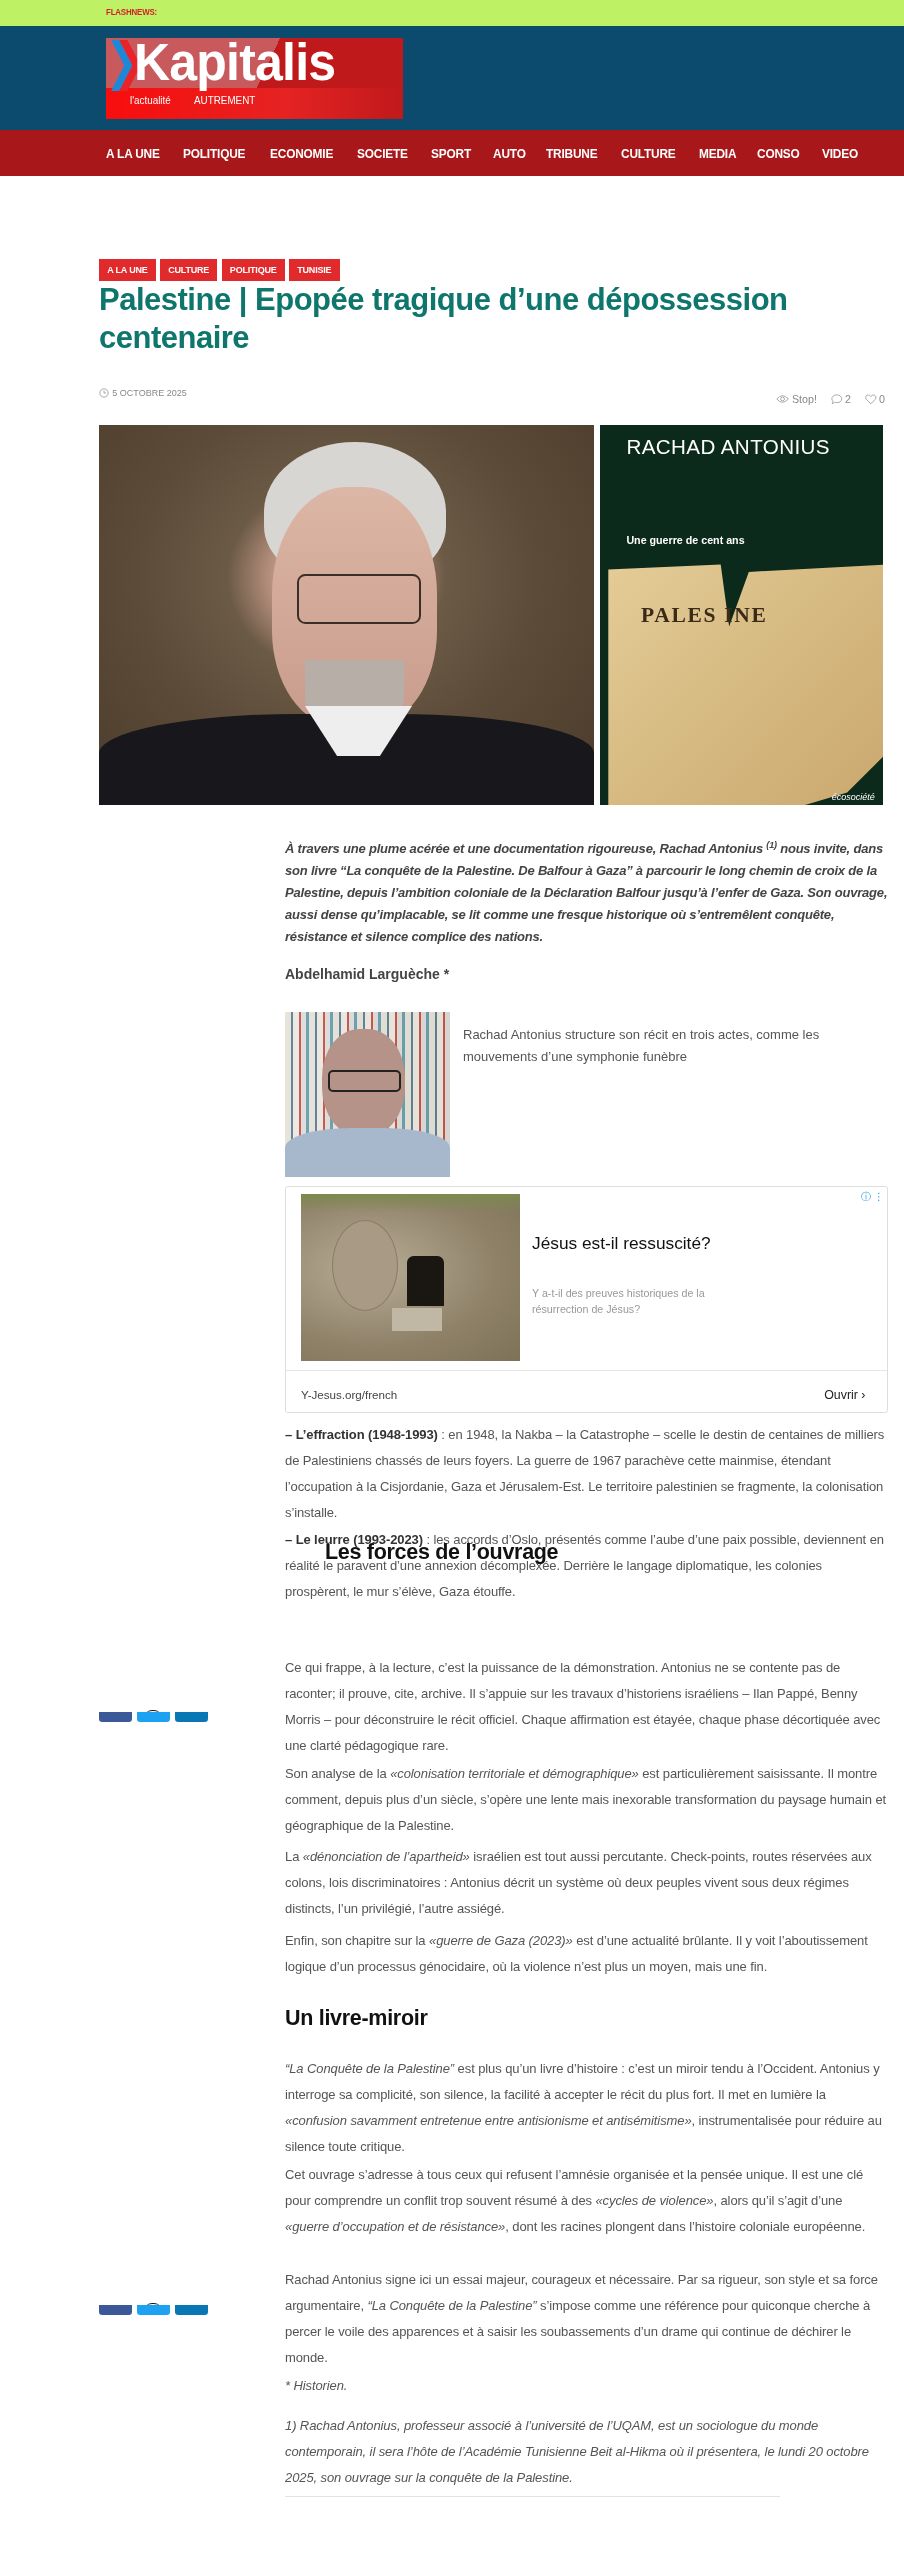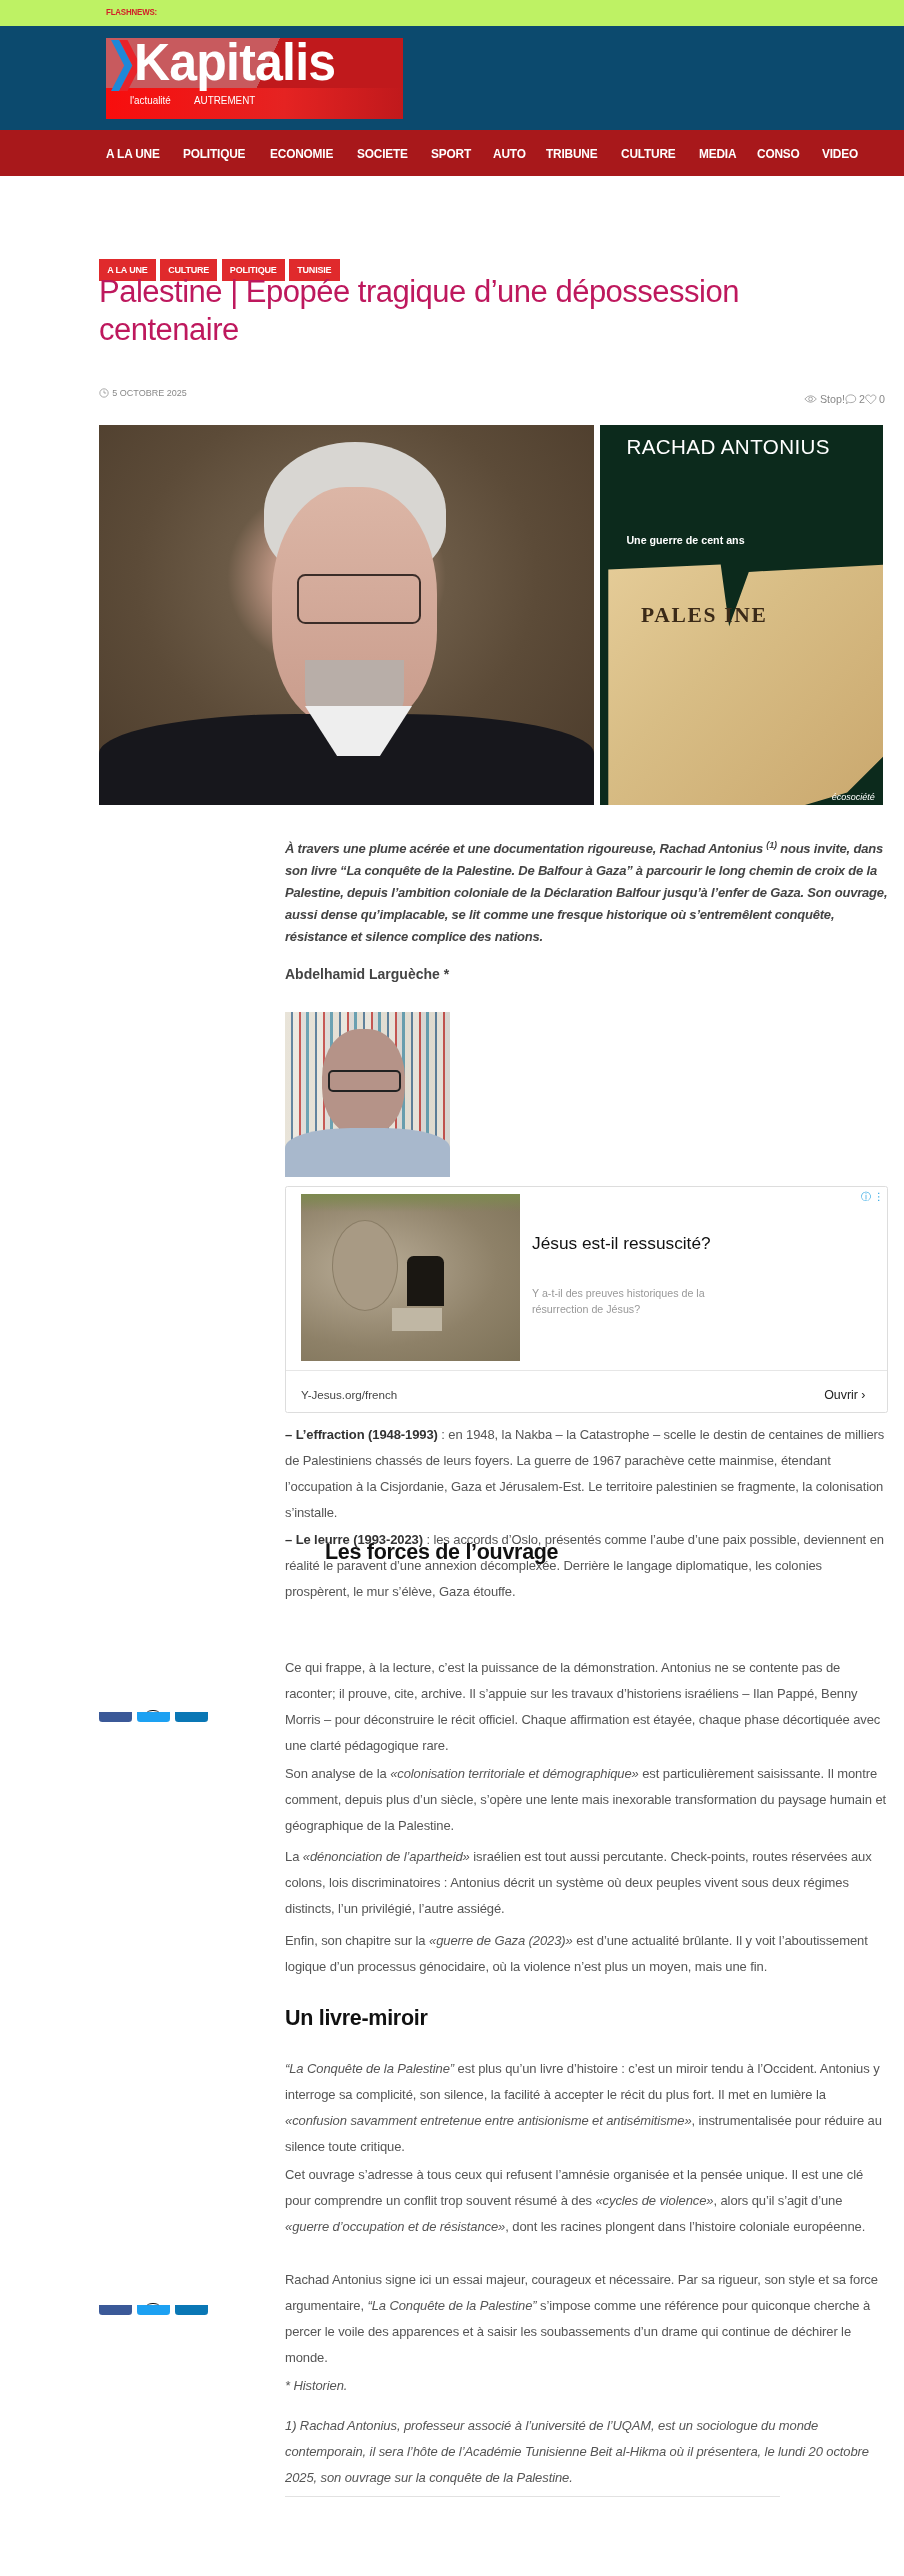--- a/index.html
+++ b/index.html
@@ -18,24 +18,24 @@
   .logo .tag1 { position: absolute; left: 24px; top: 55px; font-size: 11.6px; color: #fff; transform: scaleX(0.85); transform-origin: left; }
   .logo .tag2 { position: absolute; left: 88px; top: 55px; font-size: 11.6px; color: #fff; transform: scaleX(0.85); transform-origin: left; }
 
   .navbar { height: 46px; background: #a8181b; position: relative; }
   .navbar ul { list-style: none; position: absolute; left: 106px; top: 0; height: 46px; display: flex; align-items: center; white-space: nowrap; }
   .navbar li { font-size: 13.2px; font-weight: bold; color: #fff; margin-right: 17.3px; transform: scaleX(0.9); transform-origin: left; letter-spacing: -0.2px; }
 
   .cats { position: absolute; left: 99px; top: 259px; display: flex; gap: 4.1px; }
   .cat { background: #e02a2c; color: #fff; font-size: 9px; font-weight: bold; height: 22px; line-height: 22px; padding: 0 8.3px; letter-spacing: -0.2px; }
 
-  .title { position: absolute; left: 99px; top: 273px; width: 743px; font-size: 31px; line-height: 38px; font-weight: normal; color: #be185d; letter-spacing: -0.5px; }
+  .title { position: absolute; left: 99px; top: 281px; width: 743px; font-size: 31px; line-height: 38px; font-weight: bold; color: #0f766e; letter-spacing: -0.5px; }
 
   .date { position: absolute; left: 99px; top: 388px; font-size: 9px; color: #888; display: flex; align-items: center; gap: 3.3px; }
-  .meta { position: absolute; right: 20px; top: 393px; font-size: 10.7px; color: #888; display: flex; align-items: center; gap: 0; }
+  .meta { position: absolute; right: 20px; top: 393px; font-size: 10.7px; color: #888; display: flex; align-items: center; gap: 14px; }
   .meta span.item { display: flex; align-items: center; gap: 2.5px; }
 
   .hero { position: absolute; left: 99px; top: 425px; width: 784px; height: 380px; }
   .hero .photo { position: absolute; left: 0; top: 0; width: 495px; height: 380px; background: radial-gradient(ellipse at 48% 40%, #d9b8a8 0%, #c49a88 16%, #6b5a46 30%, #5c4b38 55%, #4a3a2a 100%); overflow: hidden; }
   .hero .photo .hair { position: absolute; left: 165px; top: 16.5px; width: 182px; height: 140px; border-radius: 50% 50% 40% 40%; background: #d8d6d2; }
   .hero .photo .face { position: absolute; left: 173px; top: 62px; width: 165px; height: 239px; border-radius: 45% 45% 40% 40%; background: linear-gradient(#dcb6a6, #c99c8c); }
   .hero .photo .glasses { position: absolute; left: 198px; top: 149px; width: 124px; height: 50px; border: 2.5px solid #3b2d28; border-radius: 8.3px; }
   .hero .photo .beard { position: absolute; left: 206px; top: 235px; width: 99px; height: 74px; border-radius: 0 0 50% 50%; background: #b8aea8; }
   .hero .photo .sweater { position: absolute; left: 0; top: 289px; width: 495px; height: 99px; border-radius: 40% 40% 0 0; background: #17171c; }
   .hero .photo .collar { position: absolute; left: 206px; top: 281px; width: 107px; height: 50px; background: #eee; clip-path: polygon(0 0, 100% 0, 70% 100%, 30% 100%); }
@@ -188,20 +188,21 @@
   <p class="author-line">Abdelhamid Larguèche *</p>
 </div>
 
 <div class="inset">
   <div class="thumb">
     <div class="books"></div>
     <div class="head"></div>
     <div class="gl"></div>
     <div class="shirt"></div>
   </div>
+  <p class="caption">Rachad Antonius structure son récit en trois actes, comme les mouvements d’une symphonie funèbre</p>
 </div>
 
 <div class="ad">
   <div class="img">
     <div class="grass"></div>
     <div class="stone"></div>
     <div class="door"></div>
     <div class="slab"></div>
   </div>
   <span class="adinfo">ⓘ ⋮</span>

